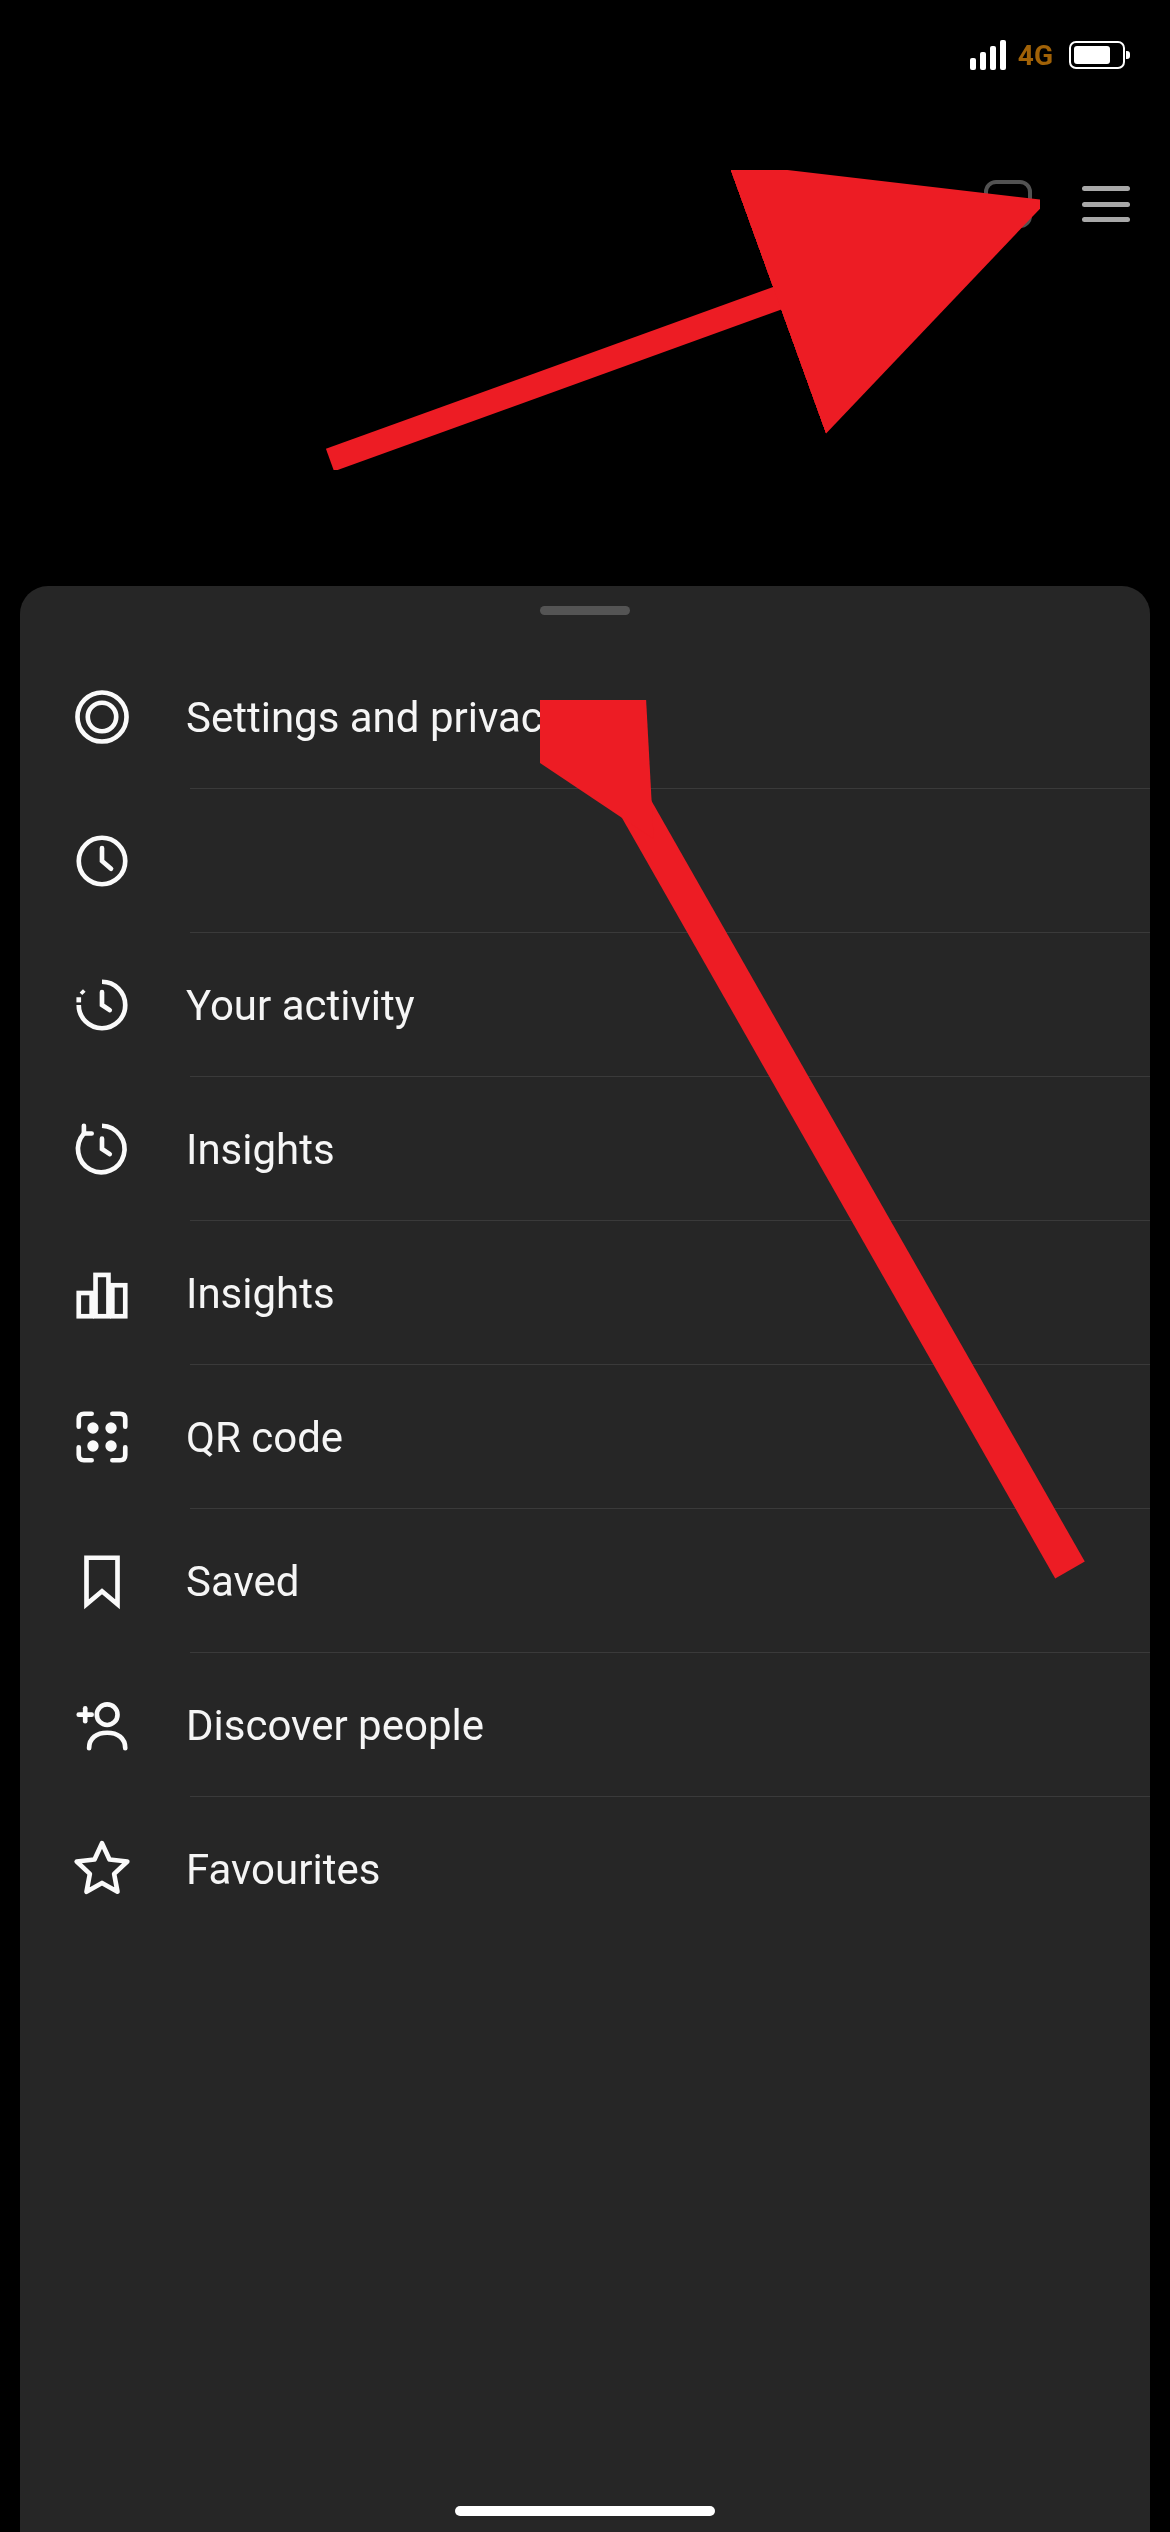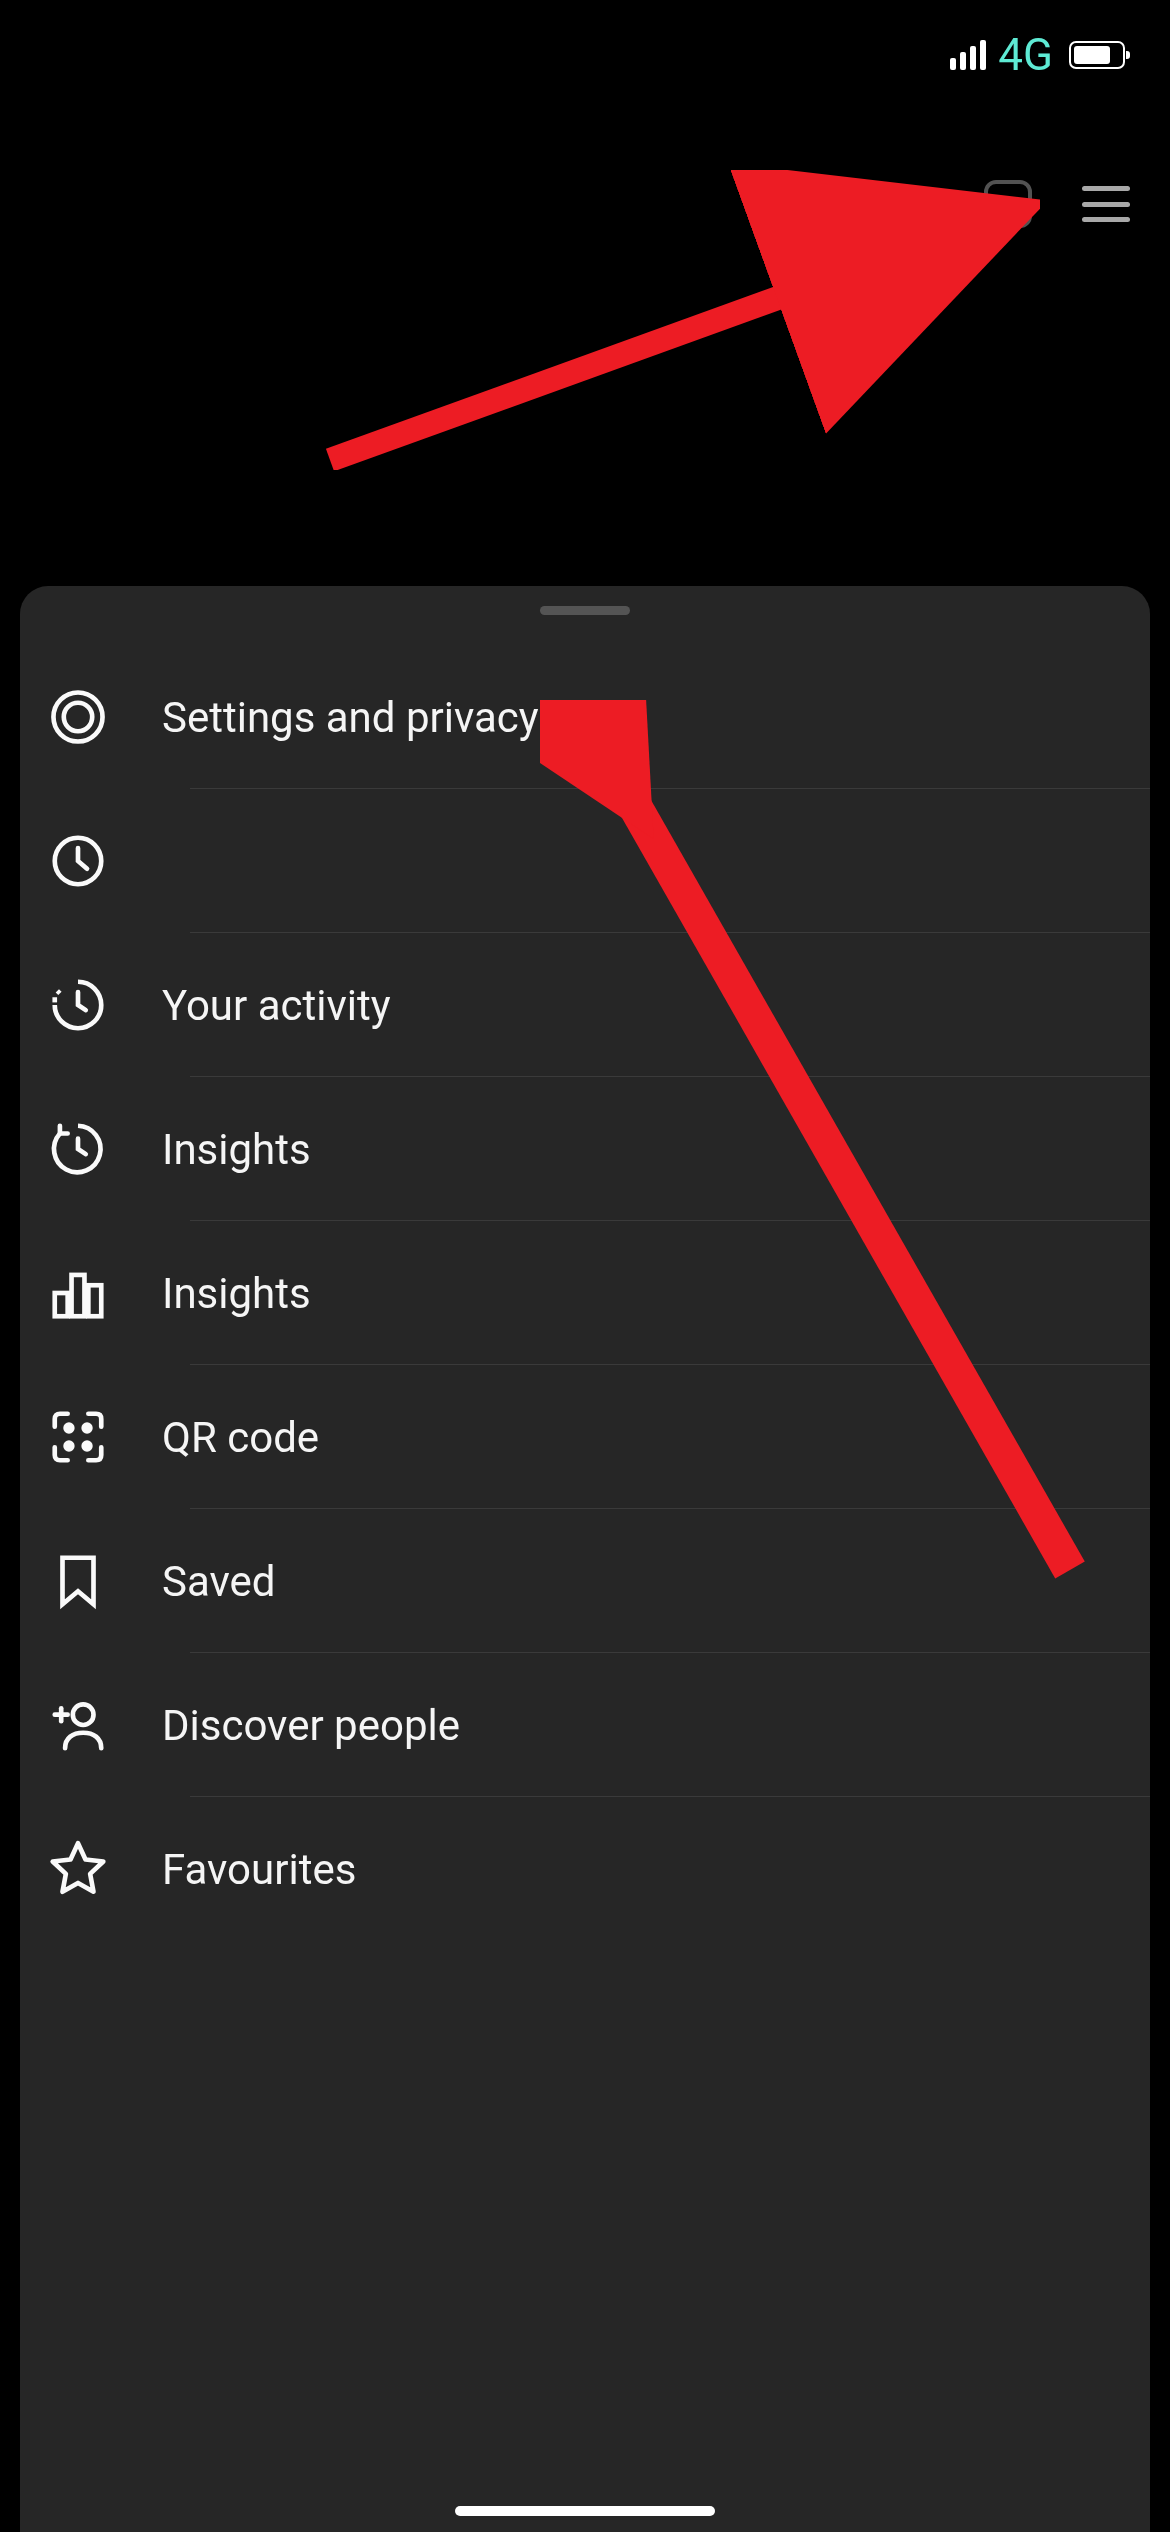--- a/index.html
+++ b/index.html
@@ -42,23 +42,23 @@
       background: #fff;
       border-radius: 2px;
     }
 
     .signal-bar:nth-child(1) { height: 12px; }
     .signal-bar:nth-child(2) { height: 18px; }
     .signal-bar:nth-child(3) { height: 24px; }
     .signal-bar:nth-child(4) { height: 30px; }
 
     .network-label {
-      color: #5eead4;
-      font-size: 44px;
-      font-weight: 400;
+      color: #a16207;
+      font-size: 28px;
+      font-weight: 700;
     }
 
     .battery {
       width: 56px;
       height: 28px;
       border: 2.5px solid #fff;
       border-radius: 7px;
       position: relative;
       margin-left: 4px;
     }
@@ -138,21 +138,21 @@
     }
 
     .menu-list {
       list-style: none;
       padding: 0 0 0 0;
     }
 
     .menu-item {
       display: flex;
       align-items: center;
-      padding: 38px 24px;
+      padding: 38px 48px;
       cursor: pointer;
       position: relative;
     }
 
     .menu-item:not(:last-child)::after {
       content: "";
       position: absolute;
       bottom: 0;
       left: 170px;
       right: 0;

